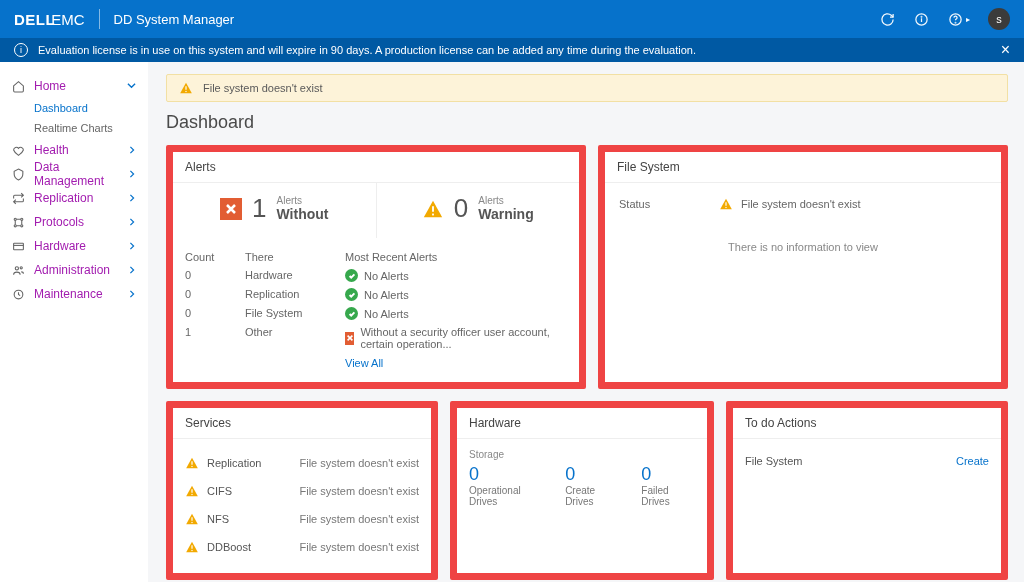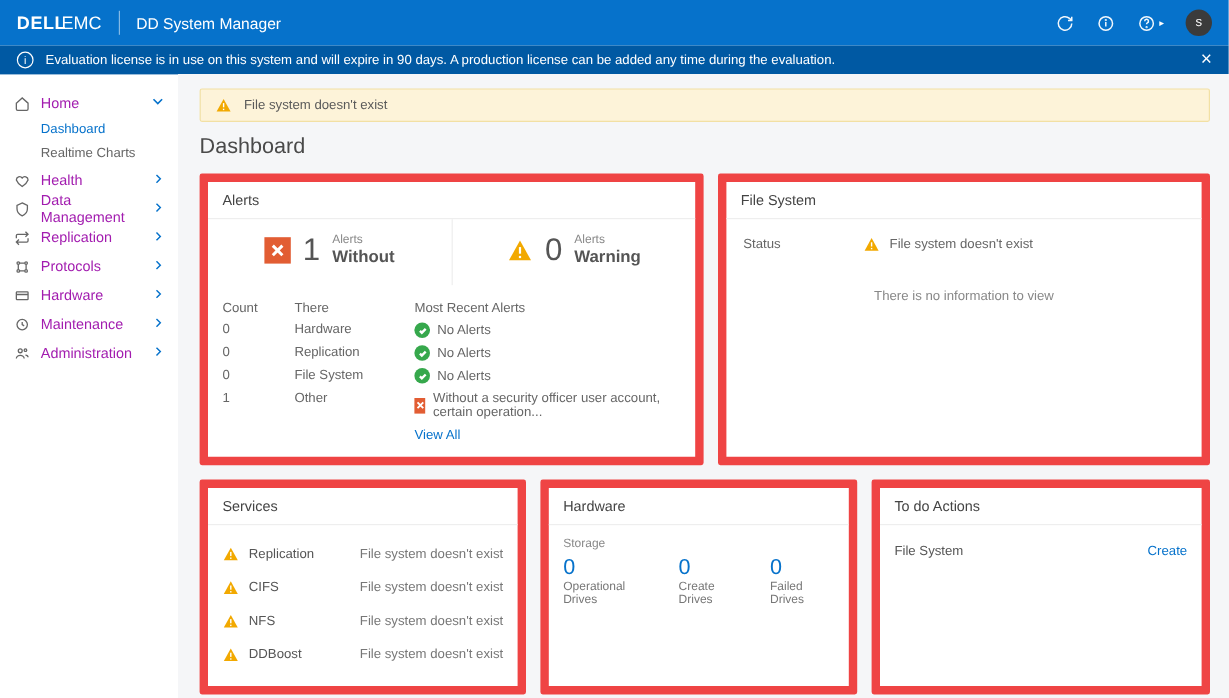--- a/index.html
+++ b/index.html
@@ -220,39 +220,39 @@
           </svg>
         </span>
       <span class="lbl">Hardware</span>
       <span class="chev"><svg width="8" height="8" viewBox="0 0 10 10">
             <path d="M3 1l4 4-4 4" fill="none" stroke="#0672cb" stroke-width="1.5"></path>
           </svg></span>
     </div>
     <div class="nav-item">
       <span class="nic">
           <svg width="13" height="13" viewBox="0 0 24 24" fill="none" stroke="currentColor" stroke-width="2">
-            <circle cx="12" cy="12" r="8"></circle>
-            <path d="M12 8v4l3 2"></path>
-          </svg>
-        </span>
-      <span class="lbl">Maintenance</span>
-      <span class="chev"><svg width="8" height="8" viewBox="0 0 10 10">
-            <path d="M3 1l4 4-4 4" fill="none" stroke="#0672cb" stroke-width="1.5"></path>
-          </svg></span>
-    </div>
-    <div class="nav-item">
-      <span class="nic">
-          <svg width="13" height="13" viewBox="0 0 24 24" fill="none" stroke="currentColor" stroke-width="2">
             <circle cx="9" cy="8" r="3"></circle>
             <path d="M3 20c0-3 3-5 6-5s6 2 6 5"></path>
             <circle cx="17" cy="7" r="2"></circle>
             <path d="M21 18c0-2-2-3.5-4-3.5"></path>
           </svg>
         </span>
       <span class="lbl">Administration</span>
+      <span class="chev"><svg width="8" height="8" viewBox="0 0 10 10">
+            <path d="M3 1l4 4-4 4" fill="none" stroke="#0672cb" stroke-width="1.5"></path>
+          </svg></span>
+    </div>
+    <div class="nav-item">
+      <span class="nic">
+          <svg width="13" height="13" viewBox="0 0 24 24" fill="none" stroke="currentColor" stroke-width="2">
+            <circle cx="12" cy="12" r="8"></circle>
+            <path d="M12 8v4l3 2"></path>
+          </svg>
+        </span>
+      <span class="lbl">Maintenance</span>
       <span class="chev"><svg width="8" height="8" viewBox="0 0 10 10">
             <path d="M3 1l4 4-4 4" fill="none" stroke="#0672cb" stroke-width="1.5"></path>
           </svg></span>
     </div>
   </div>
 
   <div class="main">
     <div class="alert-banner">
       <span class="warn-ic warn-tri">
           <svg width="14" height="14" viewBox="0 0 24 24">

